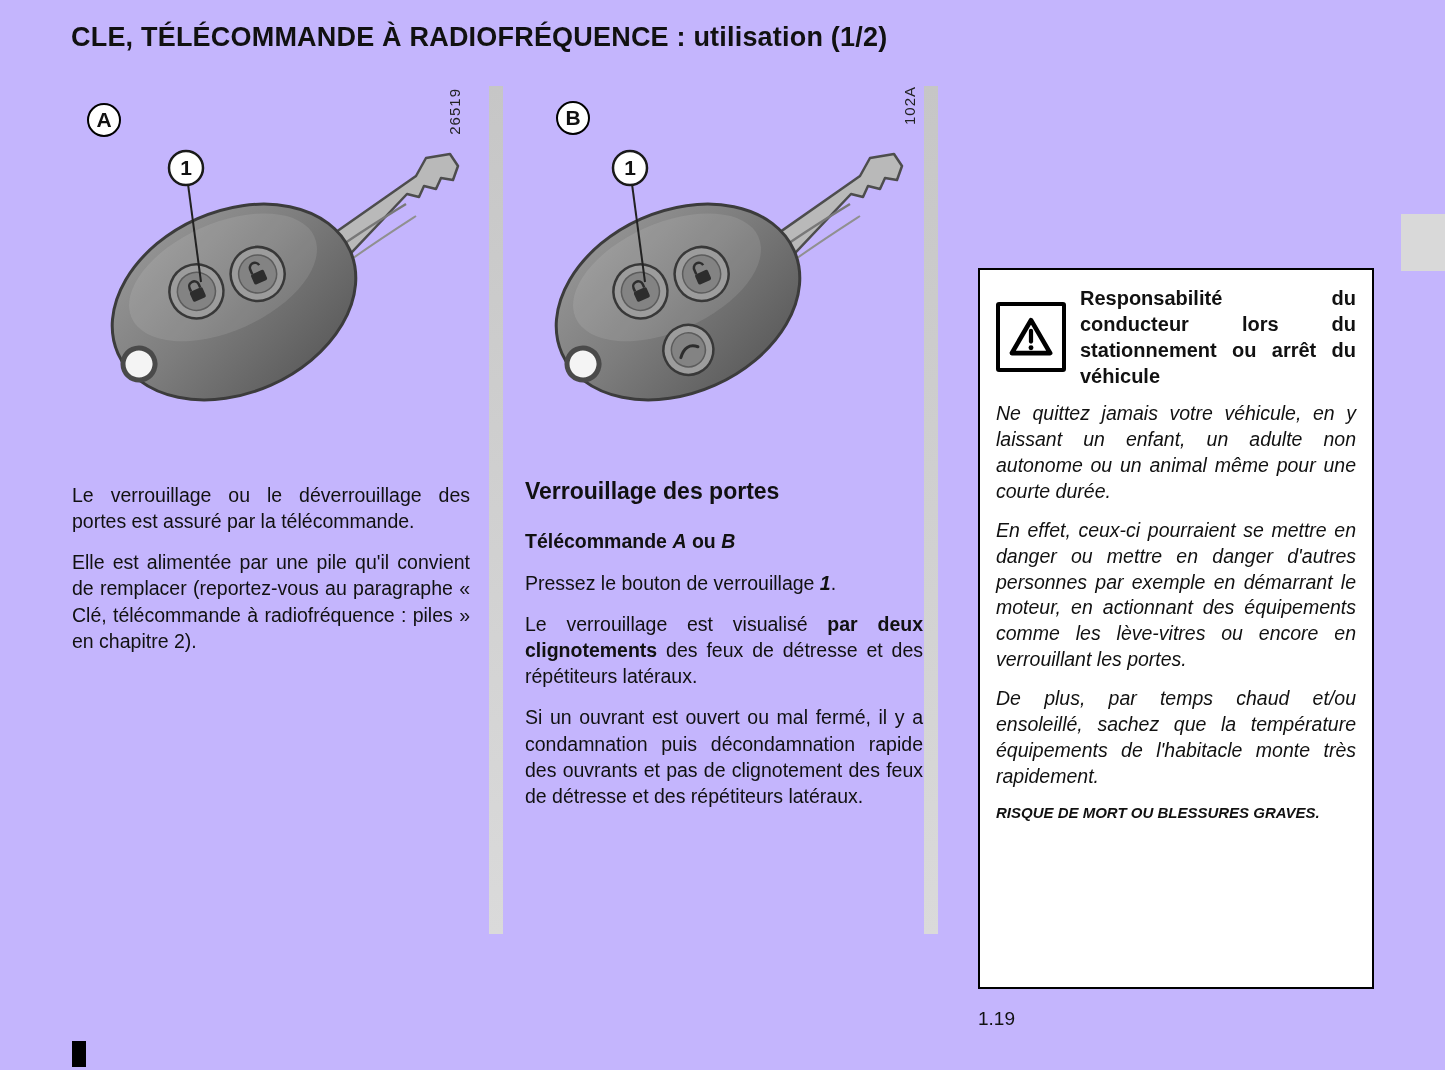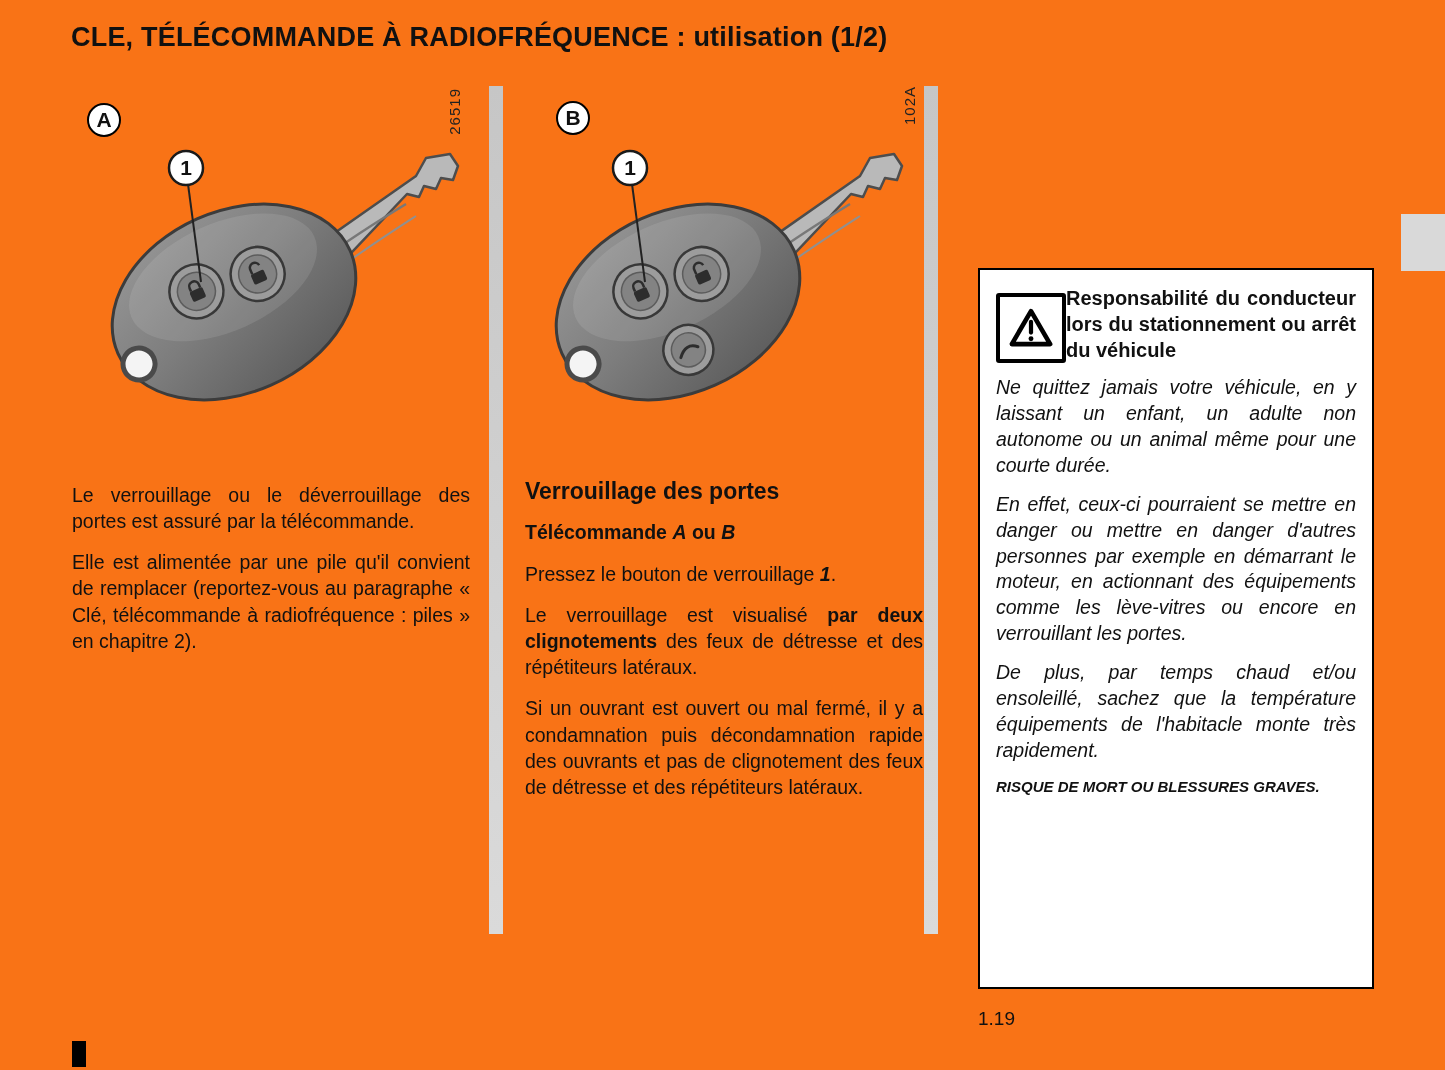--- a/index.html
+++ b/index.html
@@ -1,18 +1,18 @@
 <!DOCTYPE html>
 <html><head>
 <meta charset="utf-8">
 <style>
   * { box-sizing: border-box; }
   html, body { margin: 0; padding: 0; background: #ffffff; }
   body { font-family: "Liberation Sans", sans-serif; color: #111; }
-  .page { position: relative; width: 1445px; height: 1070px; background: #f97316; overflow: hidden; }
+  .page { position: relative; width: 1445px; height: 1070px; background: #c4b5fd; overflow: hidden; }
 
   .title { position: absolute; left: 71px; top: 22px; margin: 0; font-size: 27px; font-weight: bold; letter-spacing: 0.2px; }
 
   .divider { position: absolute; top: 86px; width: 14px; height: 848px;
              background: linear-gradient(180deg, #c6c6c6, #dadada); }
   .divider-1 { left: 489px; }
   .divider-2 { left: 924px; }
 
   .edge-tab { position: absolute; left: 1401px; top: 214px; width: 44px; height: 57px; background: #d9d9d9; }
 
@@ -28,28 +28,28 @@
   .ref-b { left: 901px; top: 86px; }
 
   .key { position: absolute; width: 420px; height: 380px; }
   .key-a { left: 64px;  top: 92px; }
   .key-b { left: 508px; top: 92px; }
 
   .col { position: absolute; width: 398px; font-size: 19.5px; line-height: 1.34; text-align: justify; }
   .col p { margin: 0 0 15px 0; }
   .col-left { left: 72px;  top: 482px; }
   .col-mid  { left: 525px; top: 476px; }
-  .col-mid h2 { margin: 0 0 12px 0; font-size: 23px; font-weight: bold; }
+  .col-mid h2 { margin: 0 0 21px 0; font-size: 23px; font-weight: bold; }
   .col-mid h3 { margin: 0 0 16px 0; font-size: 19.5px; font-weight: bold; }
   .bi { font-weight: bold; font-style: italic; }
 
   .warning-box { position: absolute; left: 978px; top: 268px; width: 396px; height: 721px;
                  border: 2px solid #000; background: #fff; padding: 15px 16px;
                  font-size: 19.5px; line-height: 1.33; text-align: justify; }
-  .warning-header { display: flex; margin-bottom: 12px; align-items: flex-end; }
+  .warning-header { display: flex; gap: 14px; margin-bottom: 12px; align-items: center; }
   .warning-icon-box { width: 70px; height: 70px; border: 4px solid #000; border-radius: 3px;
                       display: flex; align-items: center; justify-content: center; flex: 0 0 auto; }
   .warning-title { flex: 1; font-weight: bold; font-size: 20px; line-height: 1.3; text-align: justify; }
   .warning-box p { margin: 0 0 13px 0; font-style: italic; }
   .warning-bold { font-weight: bold; font-size: 15px; }
 
   .page-number { position: absolute; left: 978px; top: 1008px; width: 414px; font-size: 19px; }
   .print-mark { position: absolute; left: 72px; top: 1041px; width: 14px; height: 26px; background: #000; }
 </style>
 </head>

